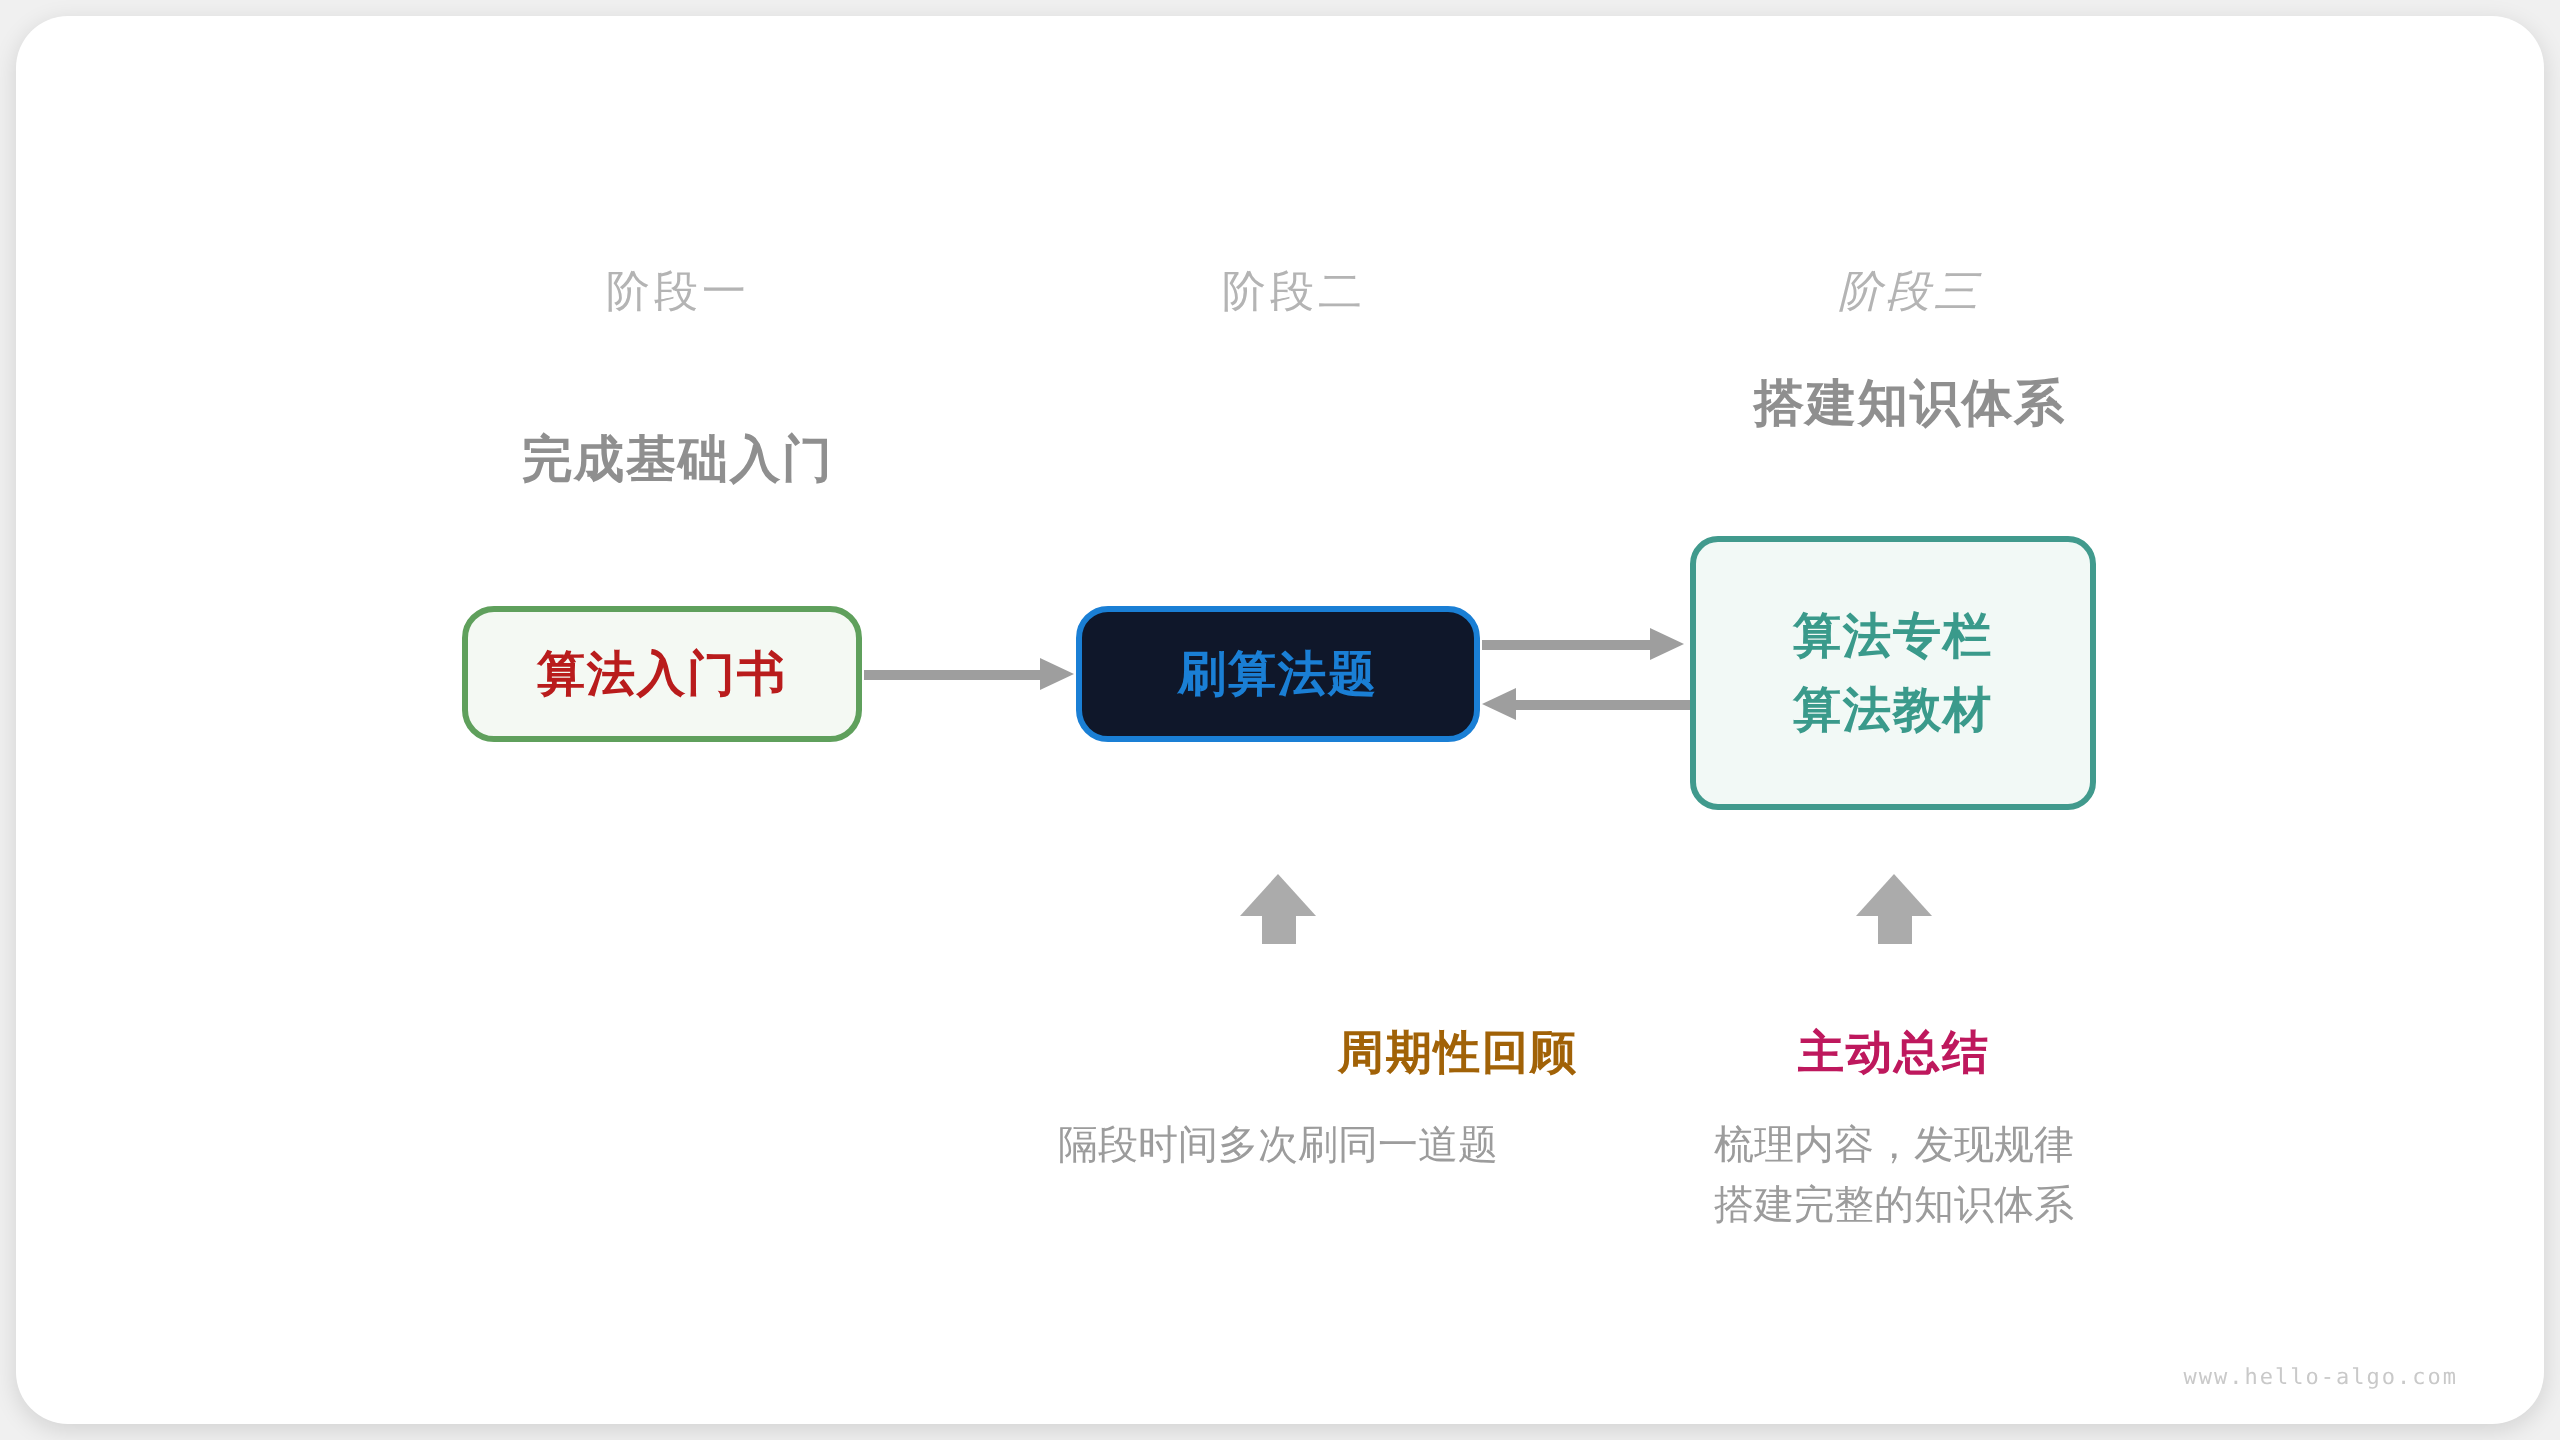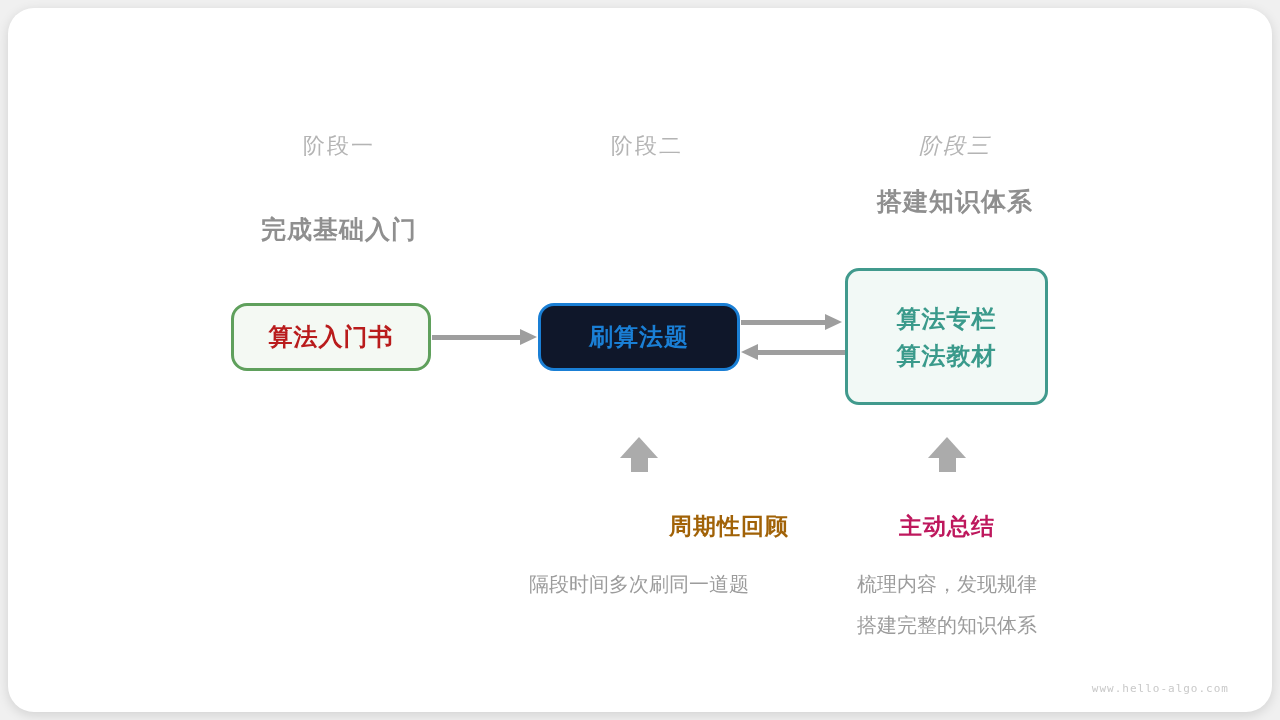--- a/index.html
+++ b/index.html
@@ -118,21 +118,21 @@
   .anno-title.blue { color: #a16207; text-align: right; }
   .anno-title.teal { color: #be185d; }
   .anno-desc {
     position: absolute;
     width: 340px;
     text-align: center;
     font-size: 20px;
     line-height: 30px;
     color: #9c9c9c;
   }
-  .anno-desc span { display: block; margin-top: 11px; }
+  .anno-desc span { display: block; }
 
   .watermark {
     position: absolute;
     right: 43px;
     top: 674px;
     font-family: "DejaVu Sans Mono", monospace;
     font-size: 11px;
     color: #c9c9c9;
     letter-spacing: 1px;
   }

